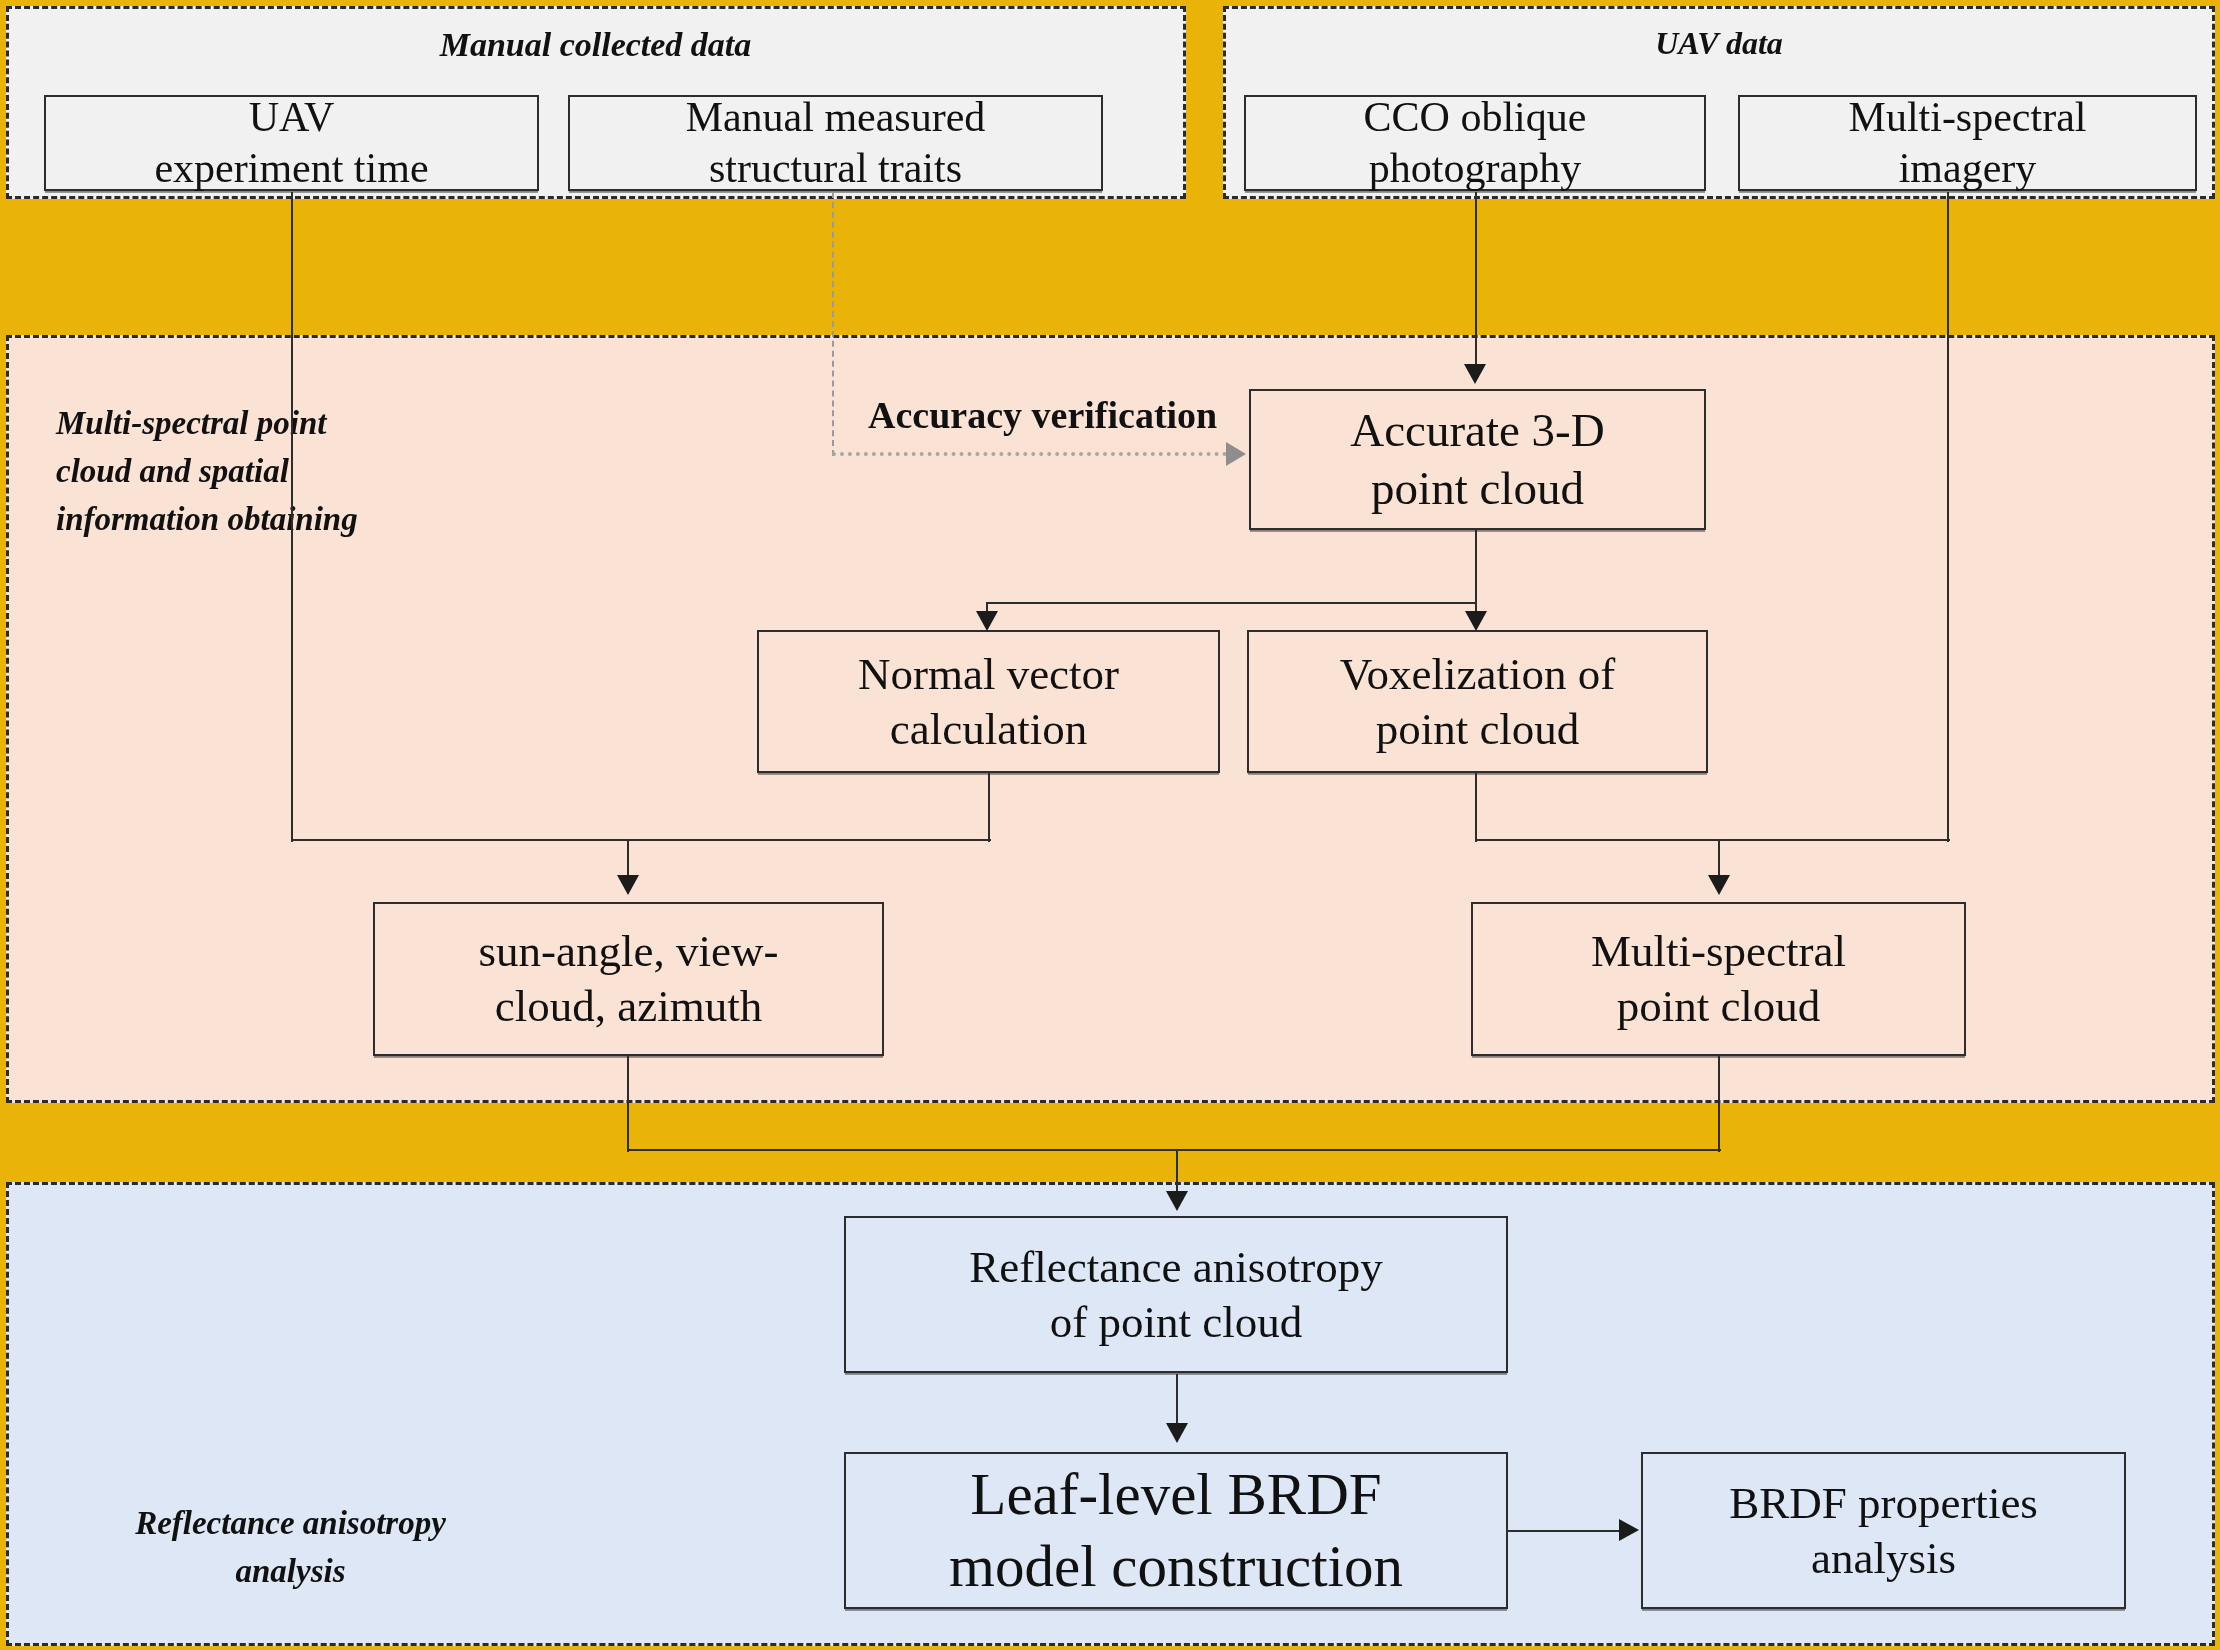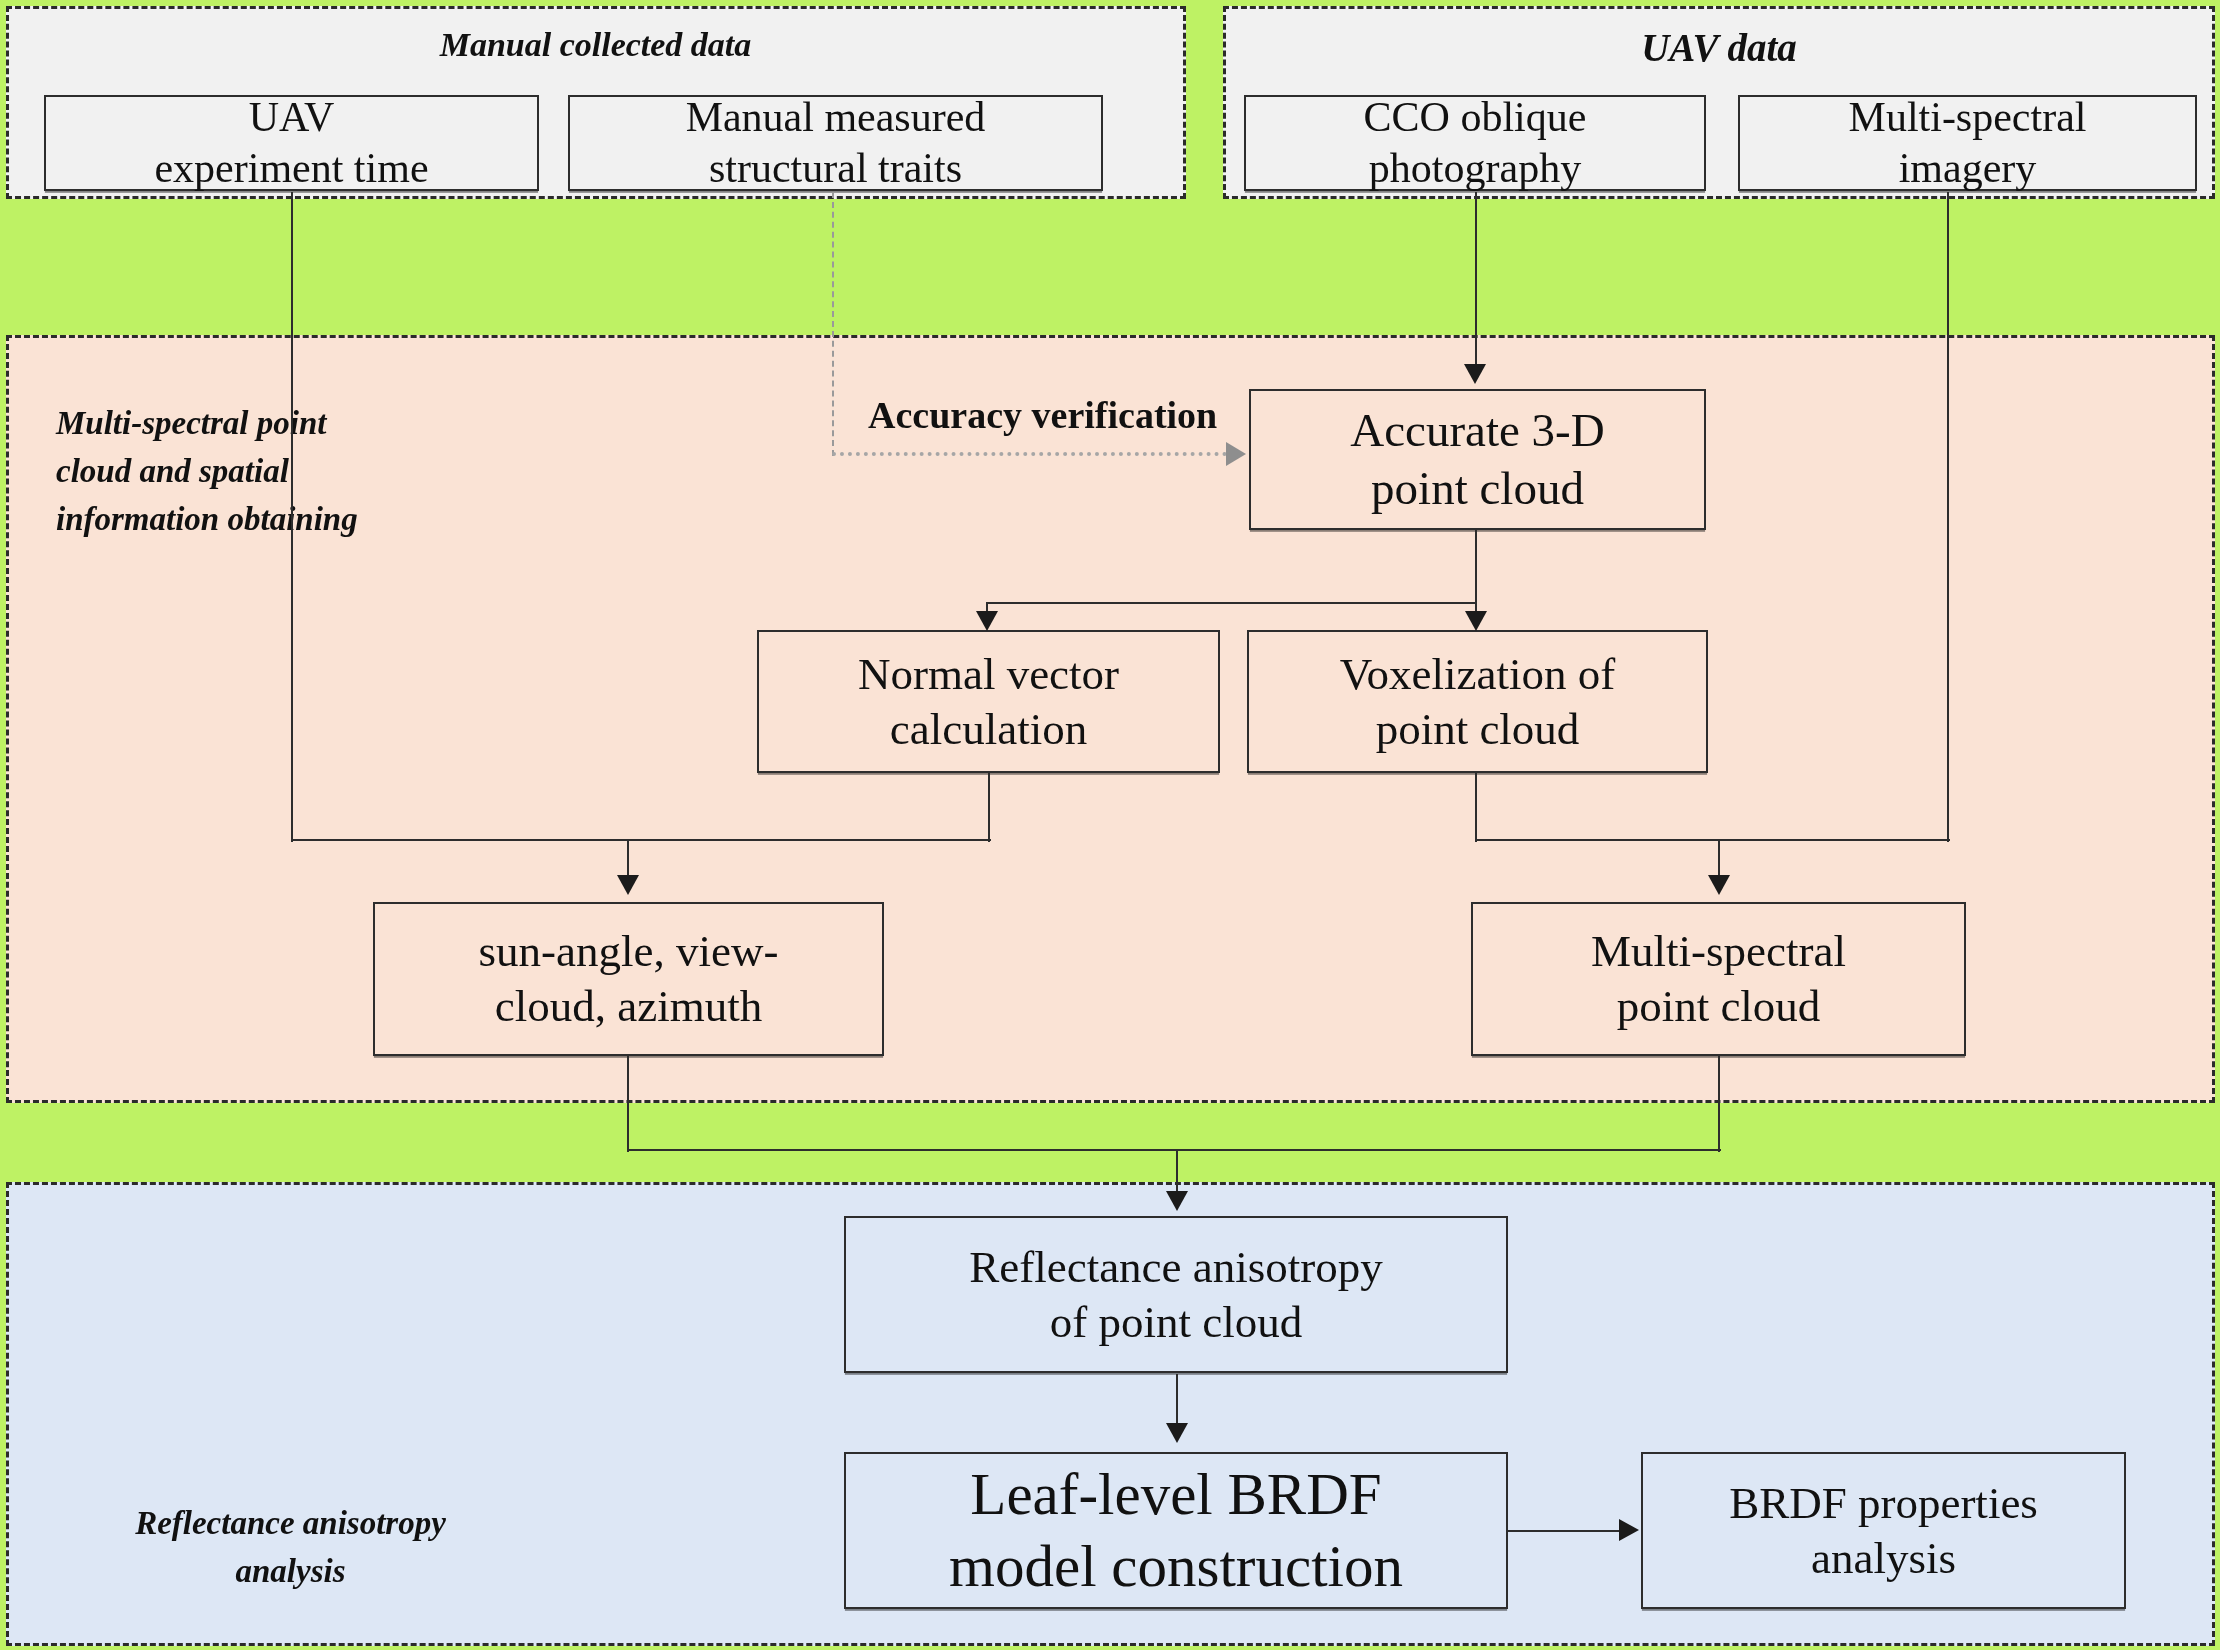--- a/index.html
+++ b/index.html
@@ -1,20 +1,20 @@
 <!DOCTYPE html>
 <html style="font-size:14.5px"><head>
 <meta charset="utf-8">
 <style>
   html,body{margin:0;padding:0;background:#ffffff;}
   #stage{
     position:relative;
     width:2220px;
     height:1650px;
-    background:#bef264;
+    background:#eab308;
     font-family:"Liberation Serif","DejaVu Serif",serif;
     overflow:hidden;
   }
 
   
   .group{position:absolute;box-sizing:border-box;border:3.6px dashed #2b2b2b;}
   .group.gray{background:#f1f1f1;}
   .group.peach{background:#fae3d5;}
   .group.blue{background:#dde7f5;}
 
@@ -93,21 +93,21 @@
   <div class="group gray" style="left:5.5px;top:5.5px;width:1180px;height:193px;"></div>
   <div class="group-title center" style="left:5.5px;top:20px;width:1180px;font-size:34px;">Manual collected data</div>
 
   <div class="node on-gray" style="left:44px;top:95px;width:495px;height:96px;font-size:42px;">UAV
 experiment time</div>
 
   <div class="node on-gray" style="left:568px;top:95px;width:535px;height:96px;font-size:42px;">Manual measured
 structural traits</div>
 
   <div class="group gray" style="left:1223px;top:5.5px;width:992px;height:193px;"></div>
-  <div class="group-title center" style="left:1223px;top:20px;width:992px;font-size:39px;">UAV data</div>
+  <div class="group-title center" style="left:1223px;top:20px;width:992px;font-size:32px;">UAV data</div>
 
   <div class="node on-gray" style="left:1244px;top:95px;width:462px;height:96px;font-size:42px;">CCO oblique
 photography</div>
 
   <div class="node on-gray" style="left:1738px;top:95px;width:459px;height:96px;font-size:42px;">Multi-spectral
 imagery</div>
 
   <div class="group peach" style="left:5.5px;top:335px;width:2209px;height:768px;"></div>
   <div class="group-title left" style="left:56px;top:400px;width:509px;font-size:33px;">Multi-spectral point
 cloud and spatial

